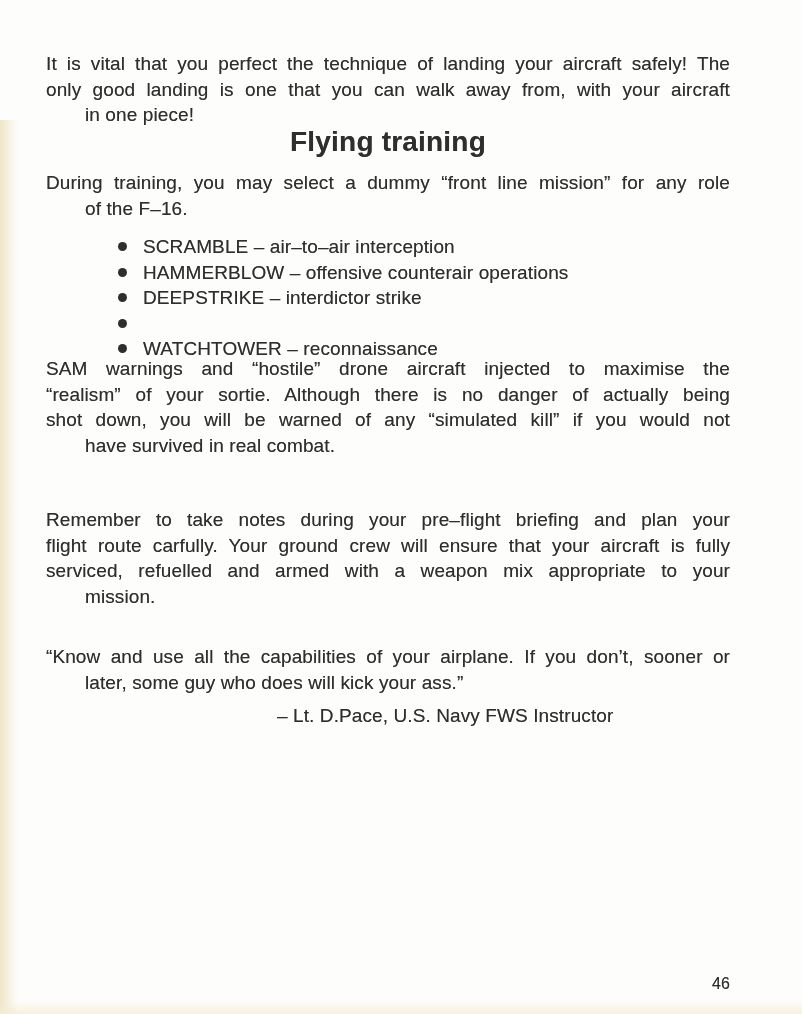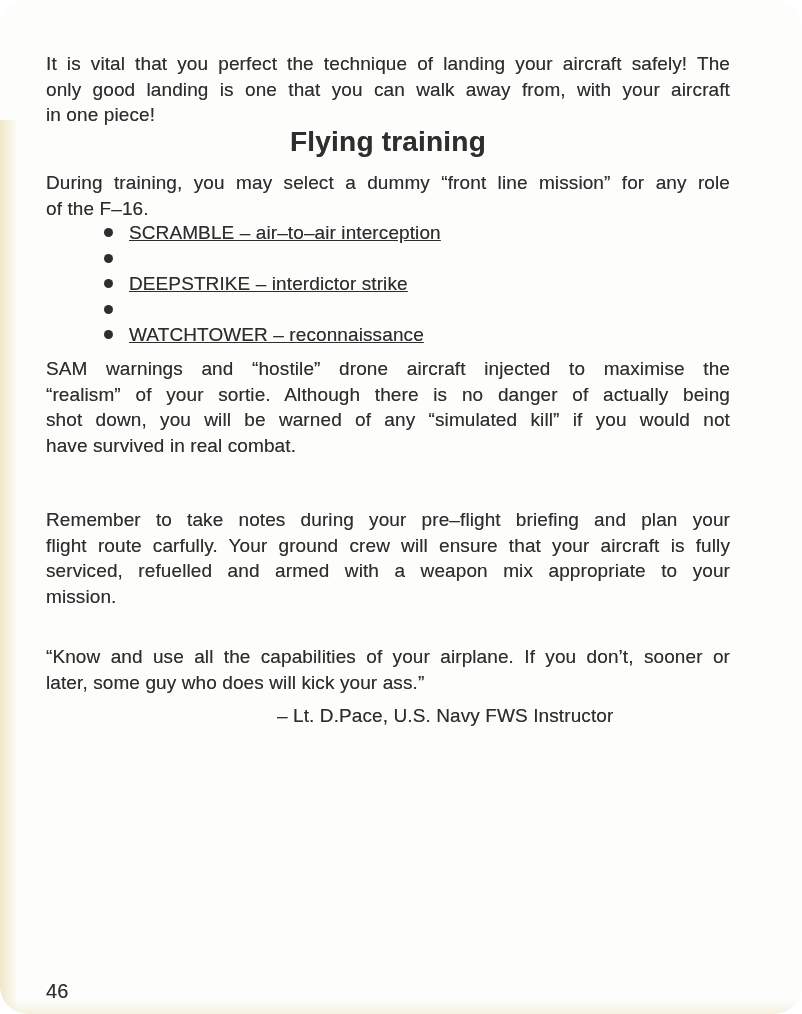--- a/index.html
+++ b/index.html
@@ -7,55 +7,54 @@
     width: 802px; height: 1014px;
     background: #ffffff;
     font-family: "Liberation Sans", sans-serif;
   }
   .page {
     position: relative;
     width: 802px; height: 1014px;
     background: #fdfdfc;
     overflow: hidden;
     color: #2e2e2e;
-    border-radius: 28px;
   }
   
   .edge-left {
     position: absolute; left: 0; top: 120px; bottom: 0; width: 18px;
     background: linear-gradient(to right, rgba(239,229,196,0.95), rgba(239,229,196,0));
     pointer-events: none;
   }
   .edge-bottom {
     position: absolute; left: 0; right: 0; bottom: 0; height: 14px;
     background: linear-gradient(to top, rgba(243,236,212,0.75), rgba(243,236,212,0));
     pointer-events: none;
   }
   .content {
     position: absolute; left: 46px; width: 684px; top: 0;
     font-size: 19px; line-height: 25.5px;
     letter-spacing: 0.1px;
     text-shadow: 0 0 0.5px rgba(46,46,46,0.55);
   }
   .block { position: absolute; left: 0; width: 684px; }
   .jline { text-align: justify; text-align-last: justify; white-space: normal; }
-  .jline.last { text-align-last: left; }
+  .jline.last { text-align-last: left; margin-left: 39px; }
   .heading {
     font-weight: bold; font-size: 28px; text-align: center;
     letter-spacing: 0.2px; margin: 0;
   }
-  ul.missions { list-style: none; margin: 2px; padding: 0; text-decoration: underline; }
+  ul.missions { list-style: none; margin: 16px; padding: 0; }
   ul.missions li { position: relative; padding-left: 81px; height: 25.5px; }
   ul.missions .dot {
     position: absolute; left: 56px; top: 8px;
     width: 9px; height: 9px; border-radius: 50%;
     background: #2e2e2e;
   }
   .attribution { text-align: left; padding-left: 231px; }
-  .pagenum { text-align: left; font-size: 20px; margin-top: 8px; }
+  .pagenum { text-align: right; font-size: 16px; }
 </style>
 </head>
 <body>
 
 <div class="page">
   <div class="edge-left"></div>
   <div class="edge-bottom"></div>
 
   <div class="content">
 
@@ -72,20 +71,21 @@
       <div class="jline last">of the F–16.</div>
     </div>
 
     <ul class="block missions" style="top:218px">
       <li>
         <span class="dot"></span>
         <span>SCRAMBLE – air–to–air interception</span>
       </li>
       <li>
         <span class="dot"></span>
+        <span>HAMMERBLOW – offensive counterair operations</span>
       </li>
       <li>
         <span class="dot"></span>
         <span>DEEPSTRIKE – interdictor strike</span>
       </li>
       <li>
         <span class="dot"></span>
       </li>
       <li>
         <span class="dot"></span>

